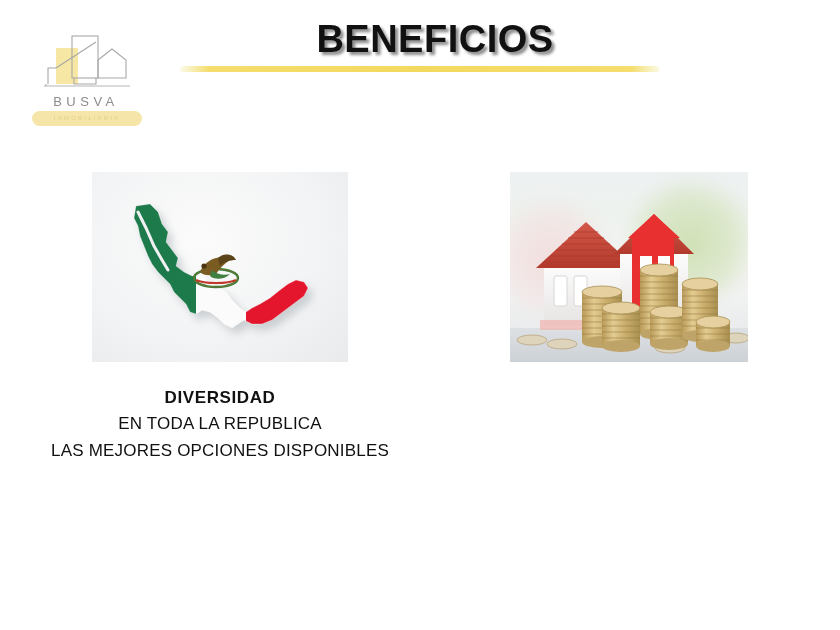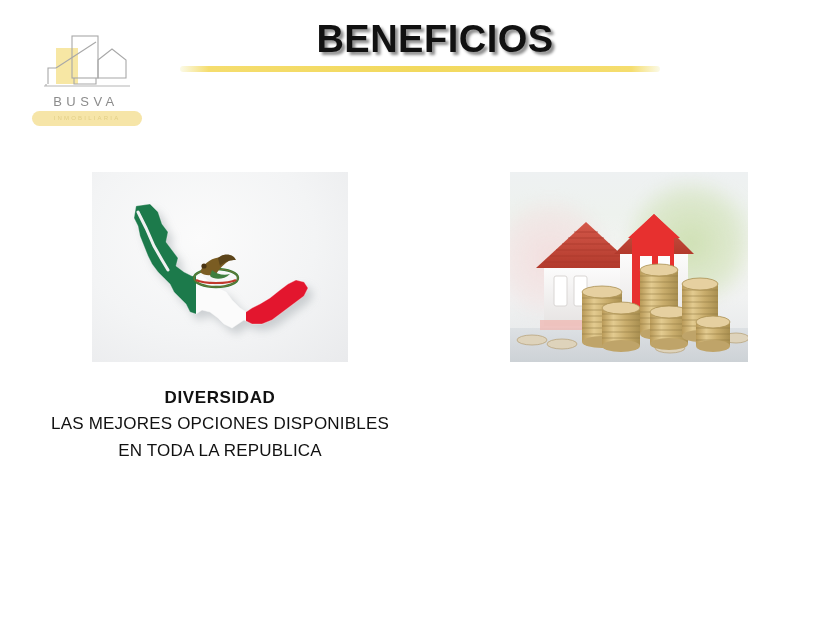--- a/index.html
+++ b/index.html
@@ -251,22 +251,22 @@
           <path d="M2,-10 C8,-16 18,-14 20,-8 C14,-8 8,-6 4,-2 Z" fill="#5c441a"></path>
           <path d="M-4,2 C0,6 8,8 14,6 C8,12 -2,12 -6,8 Z" fill="#3f7f3f"></path>
           <circle cx="-12" cy="-2" r="2.6" fill="#4a3413"></circle>
           <path d="M-20,12 C-12,16 12,16 20,12" fill="none" stroke="#c0392b" stroke-width="2"></path>
         </g>
       </svg>
     </div>
 
     <div class="benefit-caption">
       <div class="benefit-heading">DIVERSIDAD</div>
+      <div class="benefit-body">EN TODA LA REPUBLICA</div>
       <div class="benefit-body">LAS MEJORES OPCIONES DISPONIBLES</div>
-      <div class="benefit-body">EN TODA LA REPUBLICA</div>
     </div>
   </div>
 
   <div class="benefit benefit-right">
 
     <div class="benefit-figure figure-right">
       <div class="photo-canvas"></div>
       <div class="photo-blur-green"></div>
       <div class="photo-blur-pink"></div>
       <div class="photo-table"></div>

